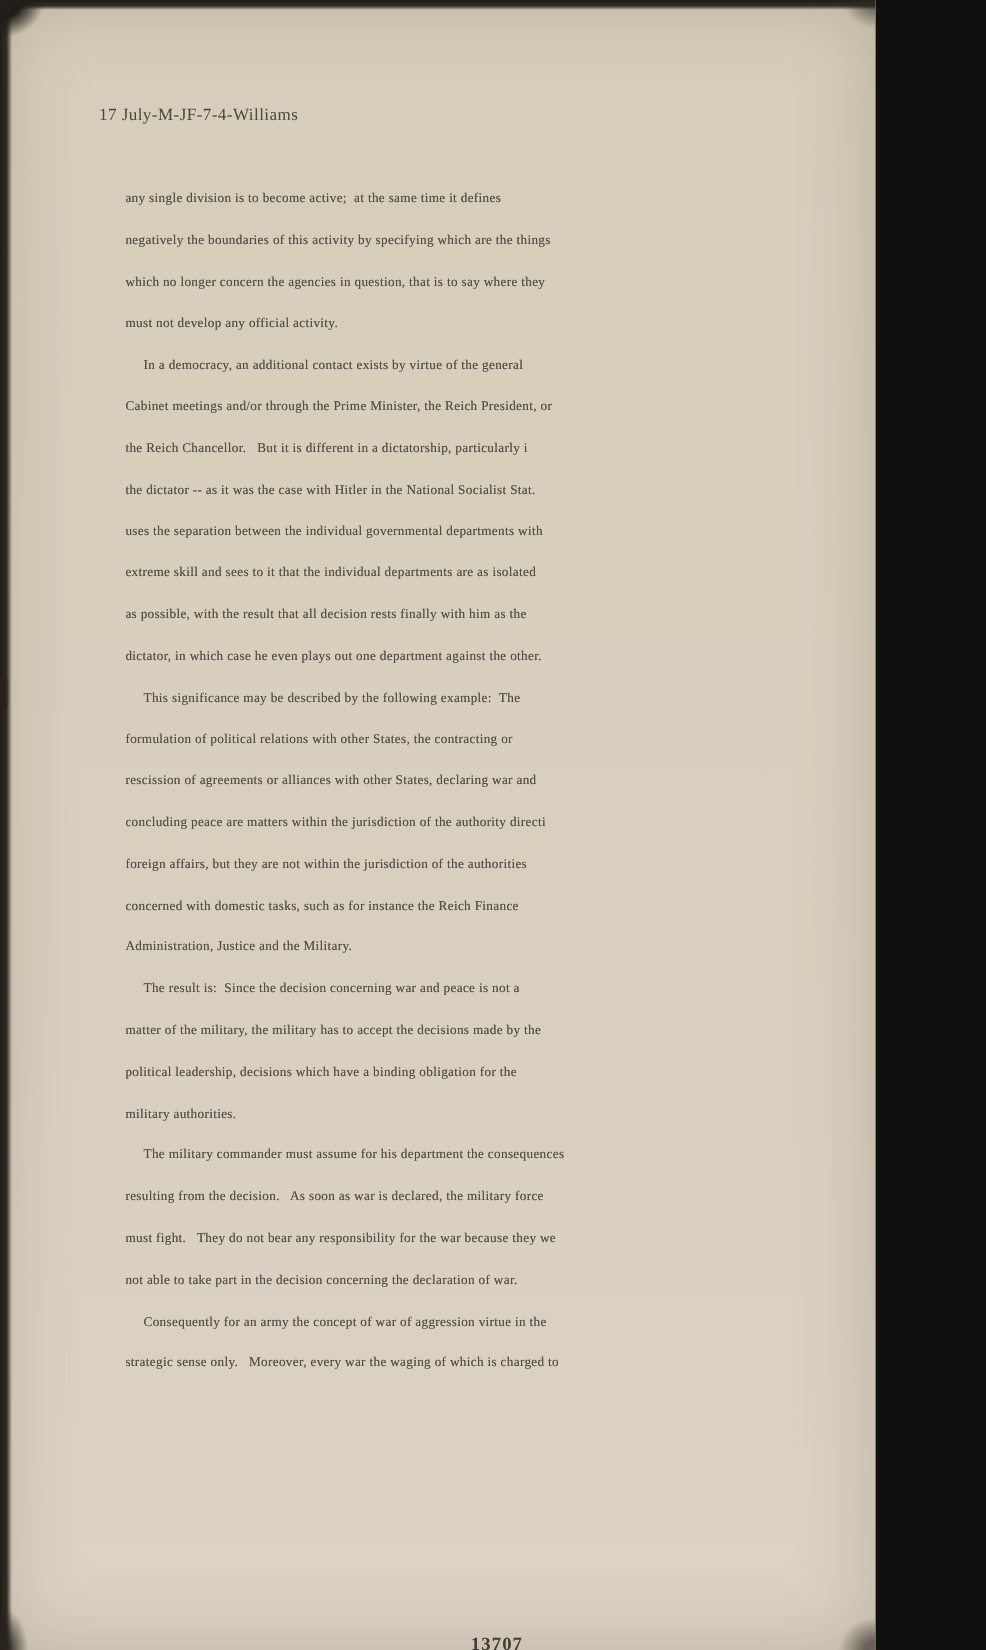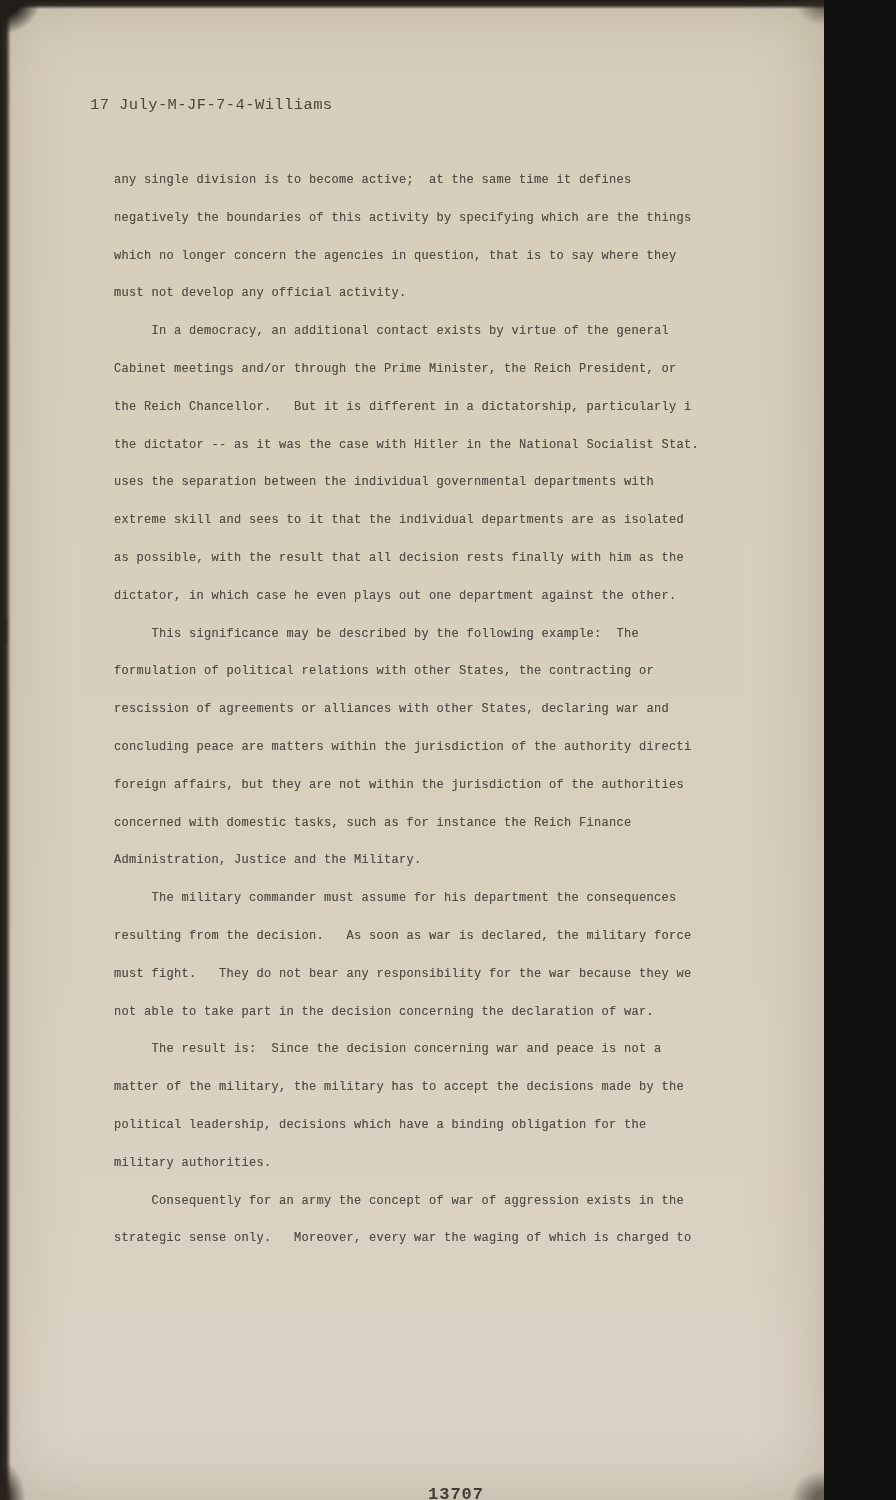--- a/index.html
+++ b/index.html
@@ -6,23 +6,22 @@
     margin: 0;
     padding: 0;
     background: #11100e;
   }
   .scan {
     position: relative;
     width: 796px;
     height: 1500px;
     overflow: hidden;
     background: linear-gradient(180deg, #d6cdba 0%, #d8cfbe 55%, #dcd2c6 100%);
-    font-family: Liberation Mono, monospace;
+    font-family: Liberation Serif, serif;
     color: #4e4a43;
-    padding-left: 28px;
   }
   
   .edge-left {
     position: absolute; left: 0; top: 0; width: 11px; height: 100%;
     background: linear-gradient(90deg, #141210 0%, #2a2722 55%, rgba(42,39,34,0) 100%);
   }
   .edge-top {
     position: absolute; left: 0; top: 0; width: 100%; height: 9px;
     background: linear-gradient(180deg, #141210 0%, #2e2a24 60%, rgba(46,42,36,0) 100%);
   }
@@ -115,28 +114,28 @@
 extreme skill and sees to it that the individual departments are as isolated
 as possible, with the result that all decision rests finally with him as the
 dictator, in which case he even plays out one department against the other.</p>
     <p class="para">     This significance may be described by the following example:  The
 formulation of political relations with other States, the contracting or
 rescission of agreements or alliances with other States, declaring war and
 concluding peace are matters within the jurisdiction of the authority directi
 foreign affairs, but they are not within the jurisdiction of the authorities
 concerned with domestic tasks, such as for instance the Reich Finance
 Administration, Justice and the Military.</p>
+    <p class="para">     The result is:  Since the decision concerning war and peace is not a
+matter of the military, the military has to accept the decisions made by the
+political leadership, decisions which have a binding obligation for the
+military authorities.</p>
     <p class="para">     The military commander must assume for his department the consequences
 resulting from the decision.   As soon as war is declared, the military force
 must fight.   They do not bear any responsibility for the war because they we
 not able to take part in the decision concerning the declaration of war.</p>
-    <p class="para">     The result is:  Since the decision concerning war and peace is not a
-matter of the military, the military has to accept the decisions made by the
-political leadership, decisions which have a binding obligation for the
-military authorities.</p>
-    <p class="para">     Consequently for an army the concept of war of aggression exists in the
+    <p class="para">     Consequently for an army the concept of war of aggression virtue in the
 strategic sense only.   Moreover, every war the waging of which is charged to</p>
   </div>
 
   <div class="page-number">13707</div>
 
   <div class="vignette"></div>
 </div>
 
 </body></html>

